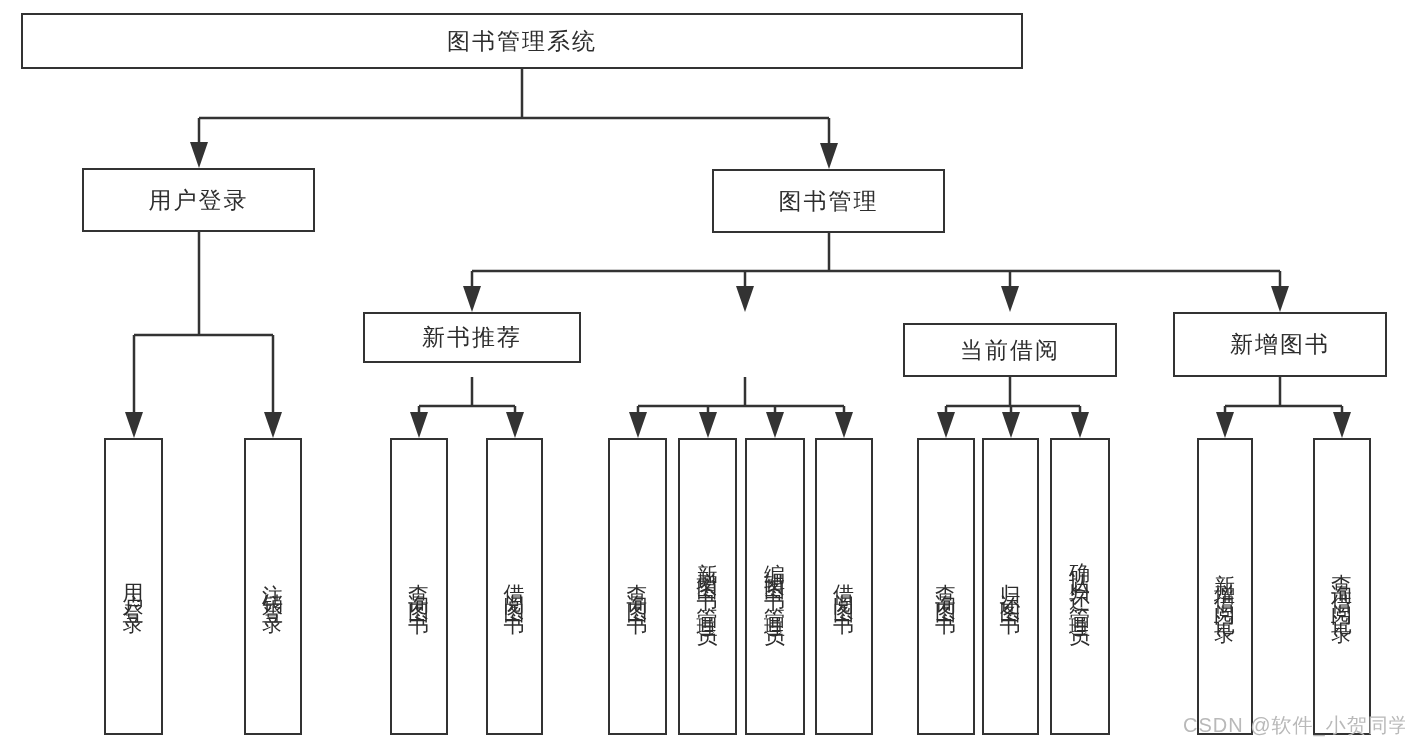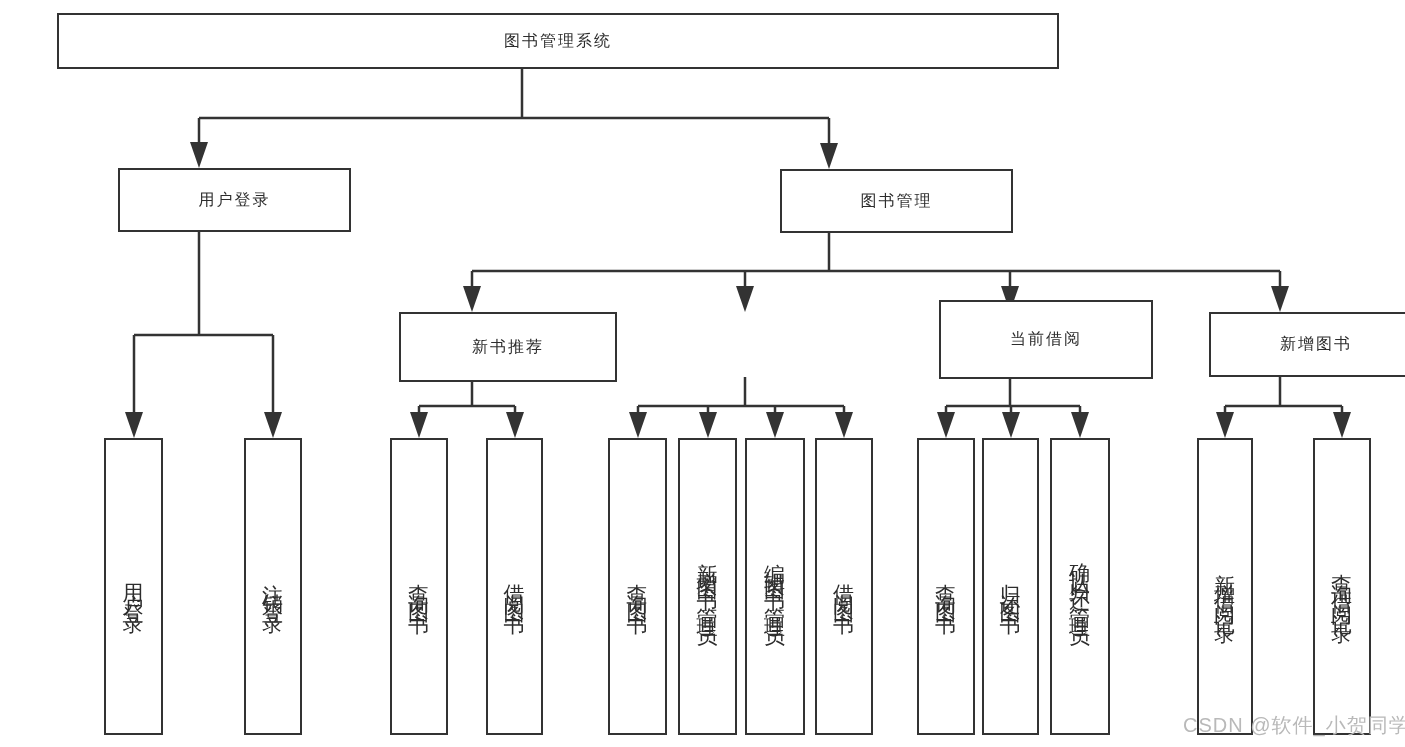--- a/index.html
+++ b/index.html
@@ -13,24 +13,23 @@
   #connectors{position:absolute;left:0;top:0;width:1405px;height:747px;}
   .node{
     position:absolute;
     box-sizing:border-box;
     border:2.5px solid #333333;
     background:#ffffff;
     display:flex;align-items:center;justify-content:center;
     color:#2d2d2d;
   }
   .node.h{
-    font-size:16px;
+    font-size:23px;
     letter-spacing:2px;
     white-space:nowrap;
-    margin-left:36px;
   }
   .node.v{
     font-size:21px;
     writing-mode:vertical-rl;
     text-orientation:mixed;
     letter-spacing:10px;
     line-height:1;
   }
   .node.v.long{letter-spacing:9px;}
   #watermark{
@@ -85,24 +84,24 @@
       <polygon points="1071,412 1089,412 1080,438" fill="#333333"></polygon>
       <path d="M1225,406 V422" stroke="#333333" stroke-width="2.5" fill="none"></path>
       <polygon points="1216,412 1234,412 1225,438" fill="#333333"></polygon>
       <path d="M1342,406 V422" stroke="#333333" stroke-width="2.5" fill="none"></path>
       <polygon points="1333,412 1351,412 1342,438" fill="#333333"></polygon>
     </svg>
 
   <div class="node h" style="left:21px;top:13px;width:1002px;height:56px">图书管理系统</div>
 
   <div class="node h" style="left:82px;top:168px;width:233px;height:64px">用户登录</div>
-  <div class="node h" style="left:744px;top:169px;width:233px;height:64px">图书管理</div>
+  <div class="node h" style="left:712px;top:169px;width:233px;height:64px">图书管理</div>
 
-  <div class="node h" style="left:363px;top:312px;width:218px;height:70px">新书推荐</div>
-  <div class="node h" style="left:903px;top:300px;width:214px;height:79px">当前借阅</div>
+  <div class="node h" style="left:363px;top:312px;width:218px;height:51px">新书推荐</div>
+  <div class="node h" style="left:903px;top:323px;width:214px;height:54px">当前借阅</div>
   <div class="node h" style="left:1173px;top:312px;width:214px;height:65px">新增图书</div>
 
   <div class="node v" style="left:104px;top:438px;width:59px;height:297px">用户登录</div>
   <div class="node v" style="left:244px;top:438px;width:58px;height:297px">注销登录</div>
 
   <div class="node v" style="left:390px;top:438px;width:58px;height:297px">查询图书</div>
   <div class="node v" style="left:486px;top:438px;width:57px;height:297px">借阅图书</div>
 
   <div class="node v" style="left:608px;top:438px;width:59px;height:297px">查询图书</div>
   <div class="node v long" style="left:678px;top:438px;width:59px;height:297px">新增图书（管理员）</div>

